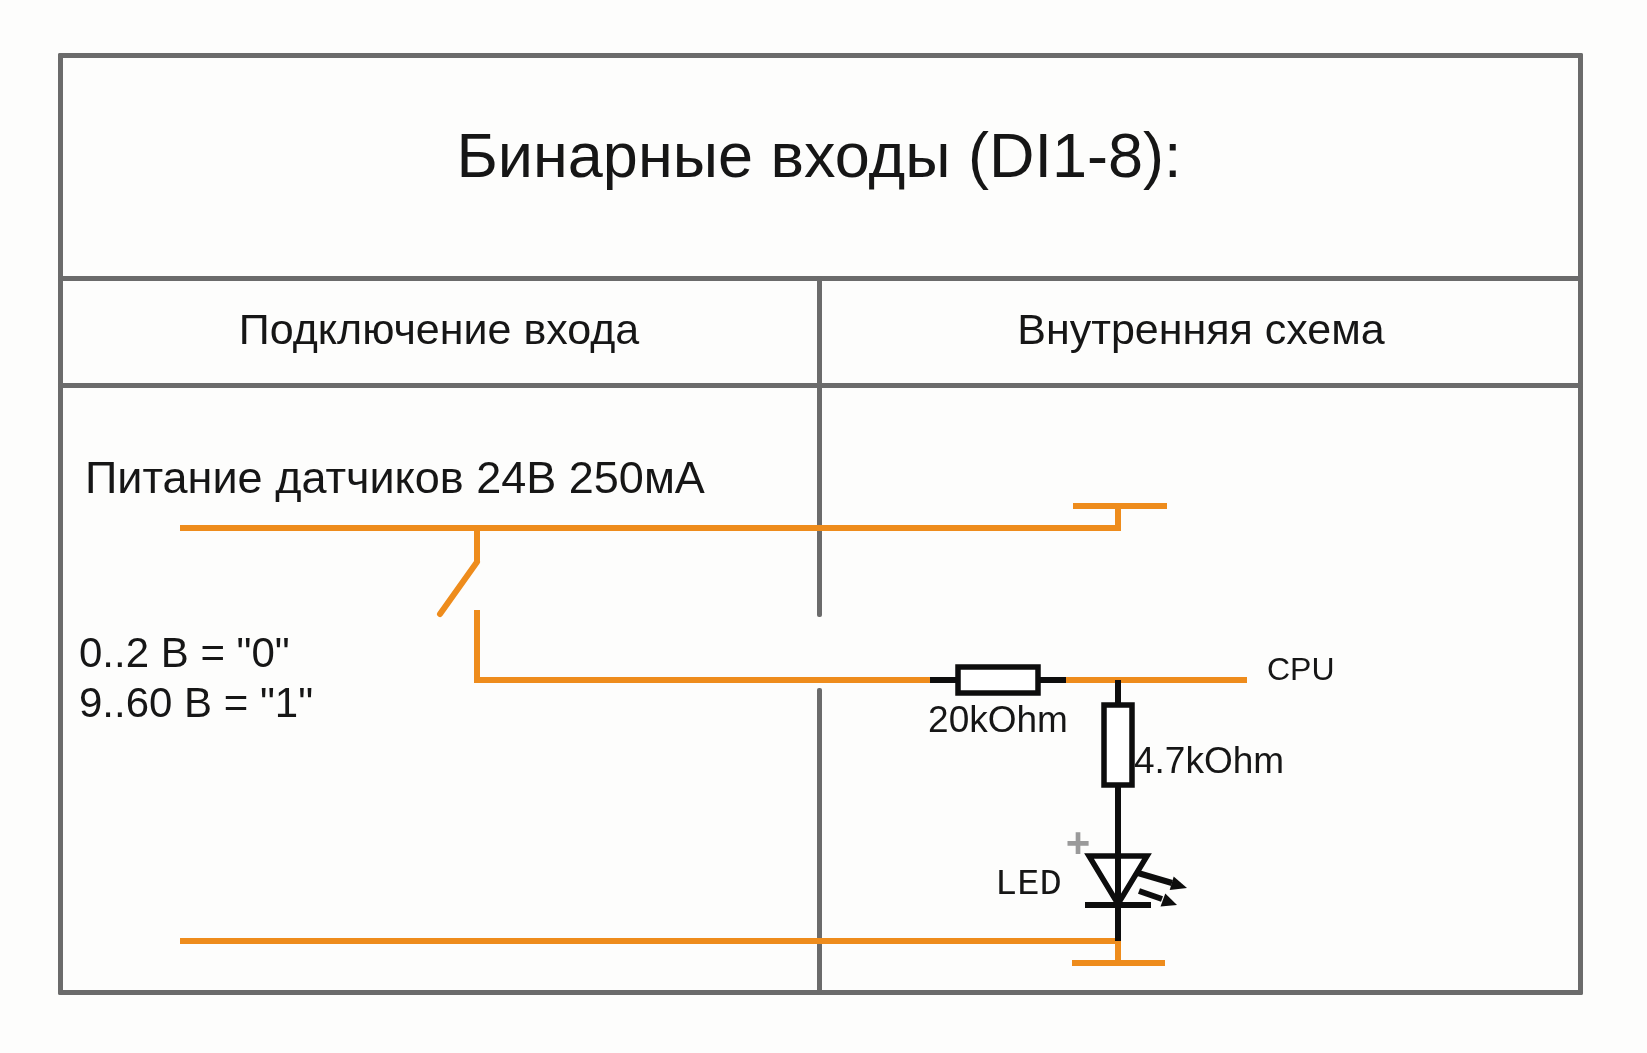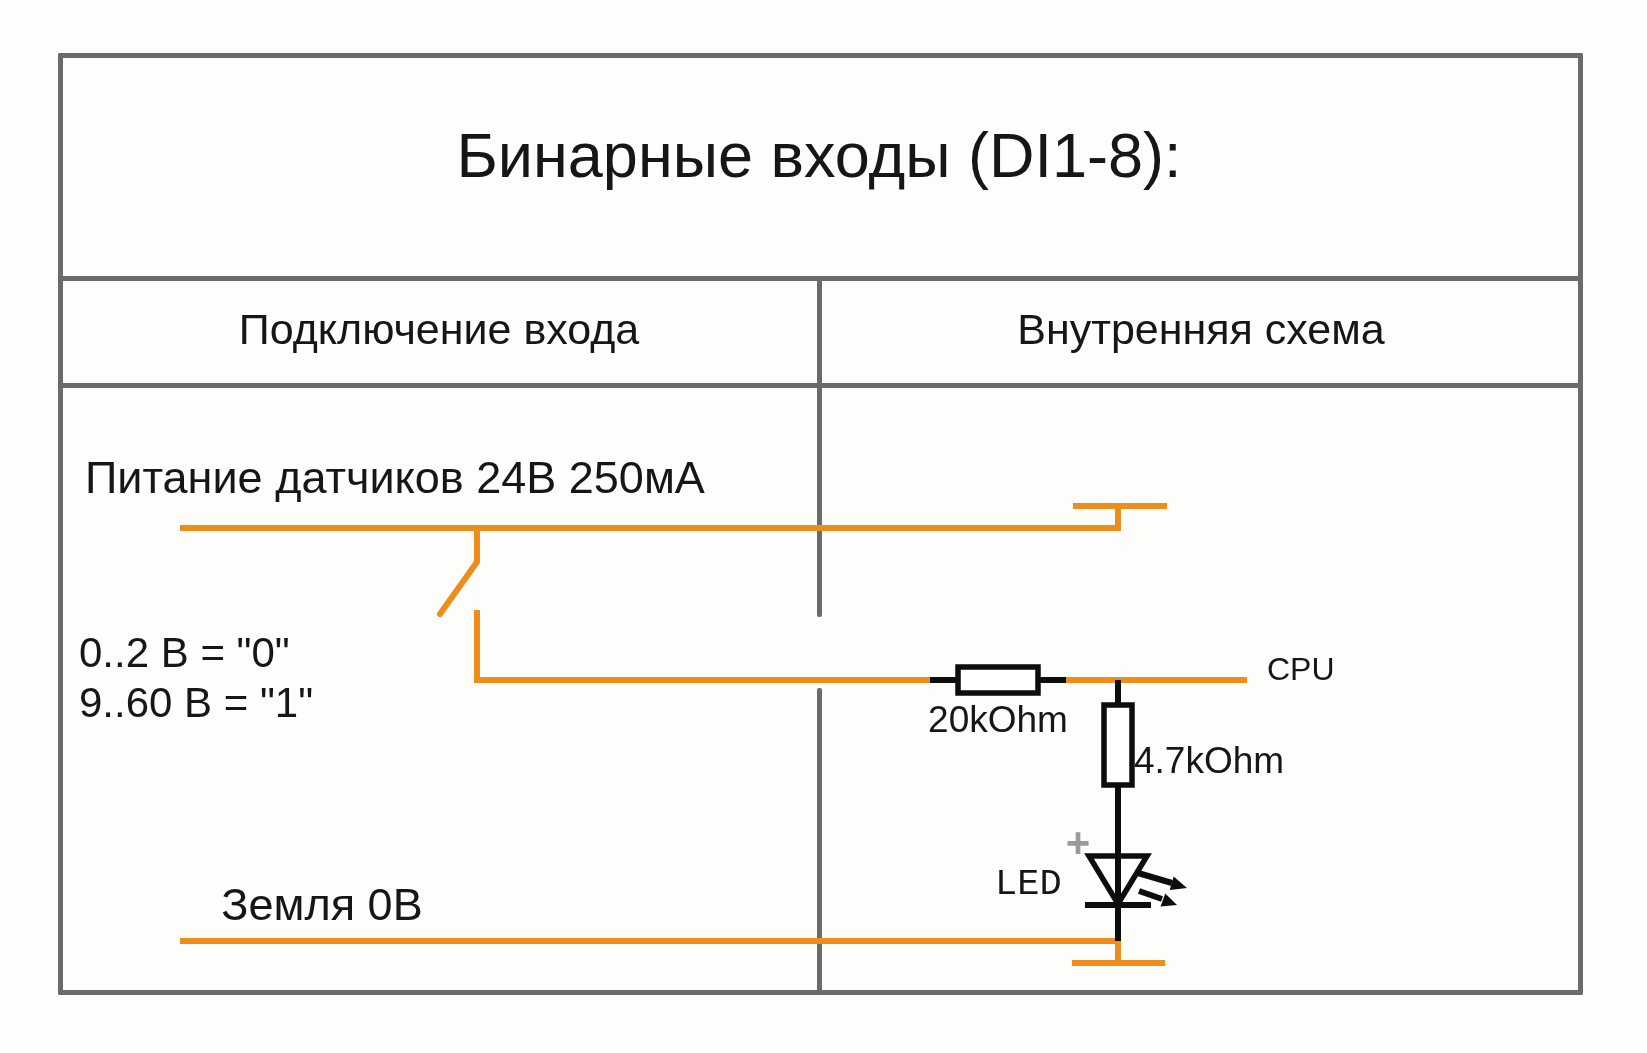--- a/index.html
+++ b/index.html
@@ -56,21 +56,20 @@
 
   <div class="txt title center" style="left:59px;top:124px;width:1520px;">Бинарные входы (DI1-8):</div>
   <div class="txt header center" style="left:822px;top:308px;width:758px;">Внутренняя схема</div>
   <div class="txt header center" style="left:60px;top:308px;width:758px;">Подключение входа</div>
 
   <div class="txt label-lg" style="left:85px;top:455px;">Питание датчиков 24В 250мА</div>
   <div style="position:absolute;left:79px;top:628px;">
     <div class="label-md">0..2 В = "0"</div>
     <div class="label-md">9..60 В = "1"</div>
   </div>
-  <div class="txt label-lg center" style="left:177px;top:882px;width:290px;">Земля 0В</div>
 
   <div class="txt label-sm center" style="left:898px;top:701px;width:200px;">20kOhm</div>
   <div class="txt label-sm" style="left:1134px;top:730px;margin-top:12px;">4.7kOhm</div>
   <div class="txt cpu" style="left:1267px;top:653px;">CPU</div>
   <div class="txt label-sm" style="left:995px;top:866px;font-family:Liberation Mono, monospace;">LED</div>
   <div class="txt plus center" style="left:1058px;top:822px;width:40px;">+</div>
 
   <svg class="circuit" width="1647" height="1053" viewBox="0 0 1647 1053">
 
     <g>

